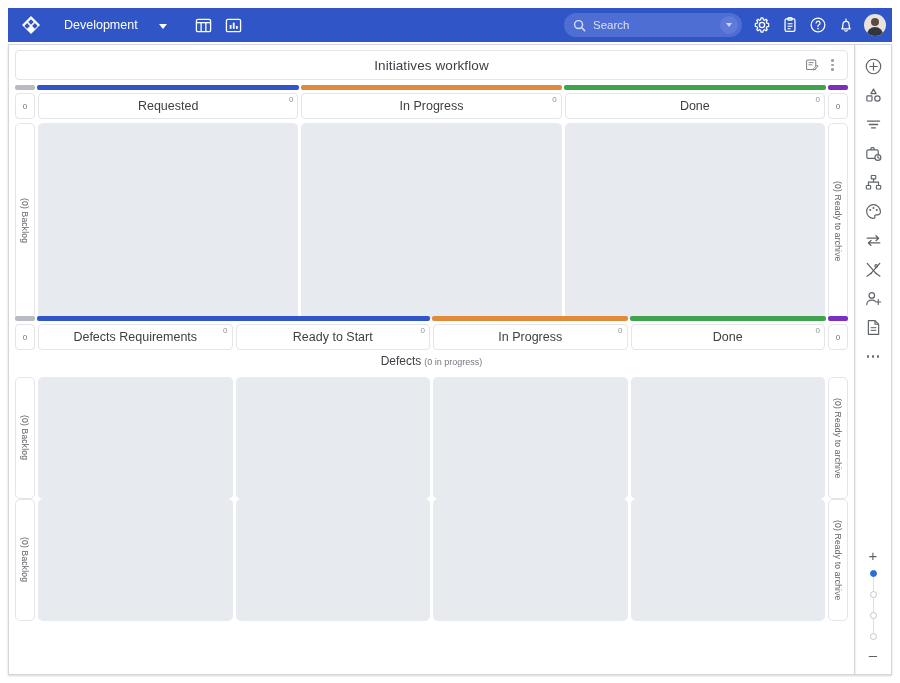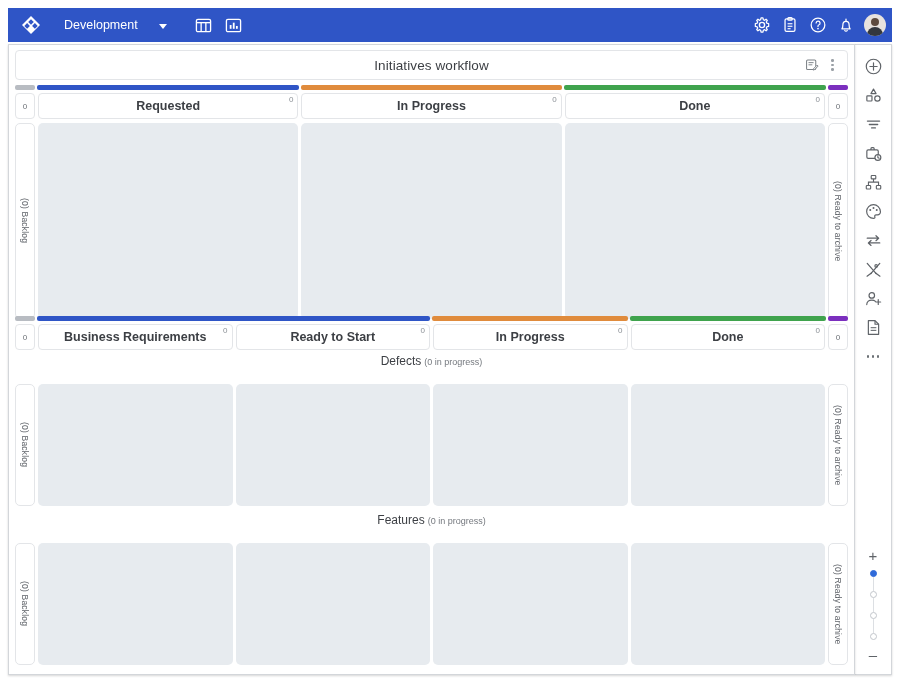--- a/index.html
+++ b/index.html
@@ -203,30 +203,30 @@
   }
   .col-head {
     flex: 1 1 0;
     position: relative;
     border: 1px solid #e3e5e8;
     border-radius: 4px;
     background: #ffffff;
     display: flex; align-items: center; justify-content: center;
     box-sizing: border-box;
   }
-  .col-head .lbl { font-size: 12.5px; color: #3c3f44; font-weight: bold; }
+  .col-head .lbl { font-size: 12.5px; color: #3c3f44; }
   .col-head .cnt {
     position: absolute; right: 4px; top: 1px;
     font-size: 8px; color: #8b9096;
   }
 
   
   .lane-title {
     text-align: center;
-    padding: 4px 0 16px 0;
+    padding: 4px 0 9px 0;
     font-size: 12px;
     color: #3c3f44;
   }
   .lane-title .meta { font-size: 9px; color: #75797f; margin-left: 3px; }
 
   .lane-body {
     margin: 0 6px 0 6px;
     display: flex;
     gap: 3px;
     box-sizing: border-box;
@@ -338,20 +338,32 @@
       <svg width="17" height="17" viewBox="0 0 18 18">
         <rect x="1.5" y="2.5" width="15" height="13" rx="1.6" fill="none" stroke="#ffffff" stroke-width="1.4"></rect>
         <rect x="5" y="8.5" width="1.9" height="4" fill="#ffffff"></rect>
         <rect x="8.3" y="6" width="1.9" height="6.5" fill="#ffffff"></rect>
         <rect x="11.6" y="9.5" width="1.9" height="3" fill="#ffffff"></rect>
       </svg>
     </div>
 
     <div class="tb-spacer"></div>
 
+    <div class="tb-search">
+      <span class="s-icon">
+        <svg width="13" height="13" viewBox="0 0 14 14">
+          <circle cx="6" cy="6" r="4.3" fill="none" stroke="#d7e0f7" stroke-width="1.5"></circle>
+          <line x1="9.2" y1="9.2" x2="12.6" y2="12.6" stroke="#d7e0f7" stroke-width="1.6" stroke-linecap="round"></line>
+        </svg>
+      </span>
+      <span class="s-text">Search</span>
+      <span class="s-chev">
+          <i></i>
+        </span>
+    </div>
 
     <div class="tb-right-icon">
       <svg width="18" height="18" viewBox="0 0 20 20">
         <circle cx="10" cy="10" r="2.9" fill="none" stroke="#ffffff" stroke-width="1.5"></circle>
         <path d="M10 2.2 L11.1 2.2 L11.5 4.2 L12.9 4.8 L14.5 3.6 L15.9 5 L14.8 6.6 L15.4 8 L17.4 8.4 L17.4 9.5 L17.4 10.5 L17.4 11.6 L15.4 12 L14.8 13.4 L15.9 15 L14.5 16.4 L12.9 15.2 L11.5 15.8 L11.1 17.8 L10 17.8 L8.9 17.8 L8.5 15.8 L7.1 15.2 L5.5 16.4 L4.1 15 L5.2 13.4 L4.6 12 L2.6 11.6 L2.6 10.5 L2.6 9.5 L2.6 8.4 L4.6 8 L5.2 6.6 L4.1 5 L5.5 3.6 L7.1 4.8 L8.5 4.2 L8.9 2.2 Z" fill="none" stroke="#ffffff" stroke-width="1.35" stroke-linejoin="round"></path>
       </svg>
     </div>
 
     <div class="tb-right-icon">
       <svg width="18" height="18" viewBox="0 0 20 20">
@@ -462,21 +474,21 @@
           <span class="seg" style="flex:2 1 0;background:#2f55c6;"></span>
           <span class="seg" style="flex:1 1 0;background:#e08b3c;"></span>
           <span class="seg" style="flex:1 1 0;background:#3fa34d;"></span>
           <span class="seg" style="width:20px;flex:none;background:#7b2fbe;"></span>
         </div>
 
         <div class="head-row">
           <div class="edge-head">0</div>
 
           <div class="col-head">
-            <span class="lbl">Business Requirements</span>
+            <span class="lbl">Defects Requirements</span>
             <span class="cnt">0</span>
           </div>
 
           <div class="col-head">
             <span class="lbl">Ready to Start</span>
             <span class="cnt">0</span>
           </div>
 
           <div class="col-head">
             <span class="lbl">In Progress</span>
@@ -500,23 +512,20 @@
           </div>
           <div class="cell"></div>
           <div class="cell"></div>
           <div class="cell"></div>
           <div class="cell"></div>
           <div class="edge-lane">
             <span class="vtext">(0) Ready to archive</span>
           </div>
         </div>
 
-        <div class="lane-title" style="padding-top:7px;">
-          <span>Features</span><span class="meta">(0 in progress)</span>
-        </div>
         <div class="lane-body" style="height:122px;">
           <div class="edge-lane">
             <span class="vtext">(0) Backlog</span>
           </div>
           <div class="cell"></div>
           <div class="cell"></div>
           <div class="cell"></div>
           <div class="cell"></div>
           <div class="edge-lane">
             <span class="vtext">(0) Ready to archive</span>

